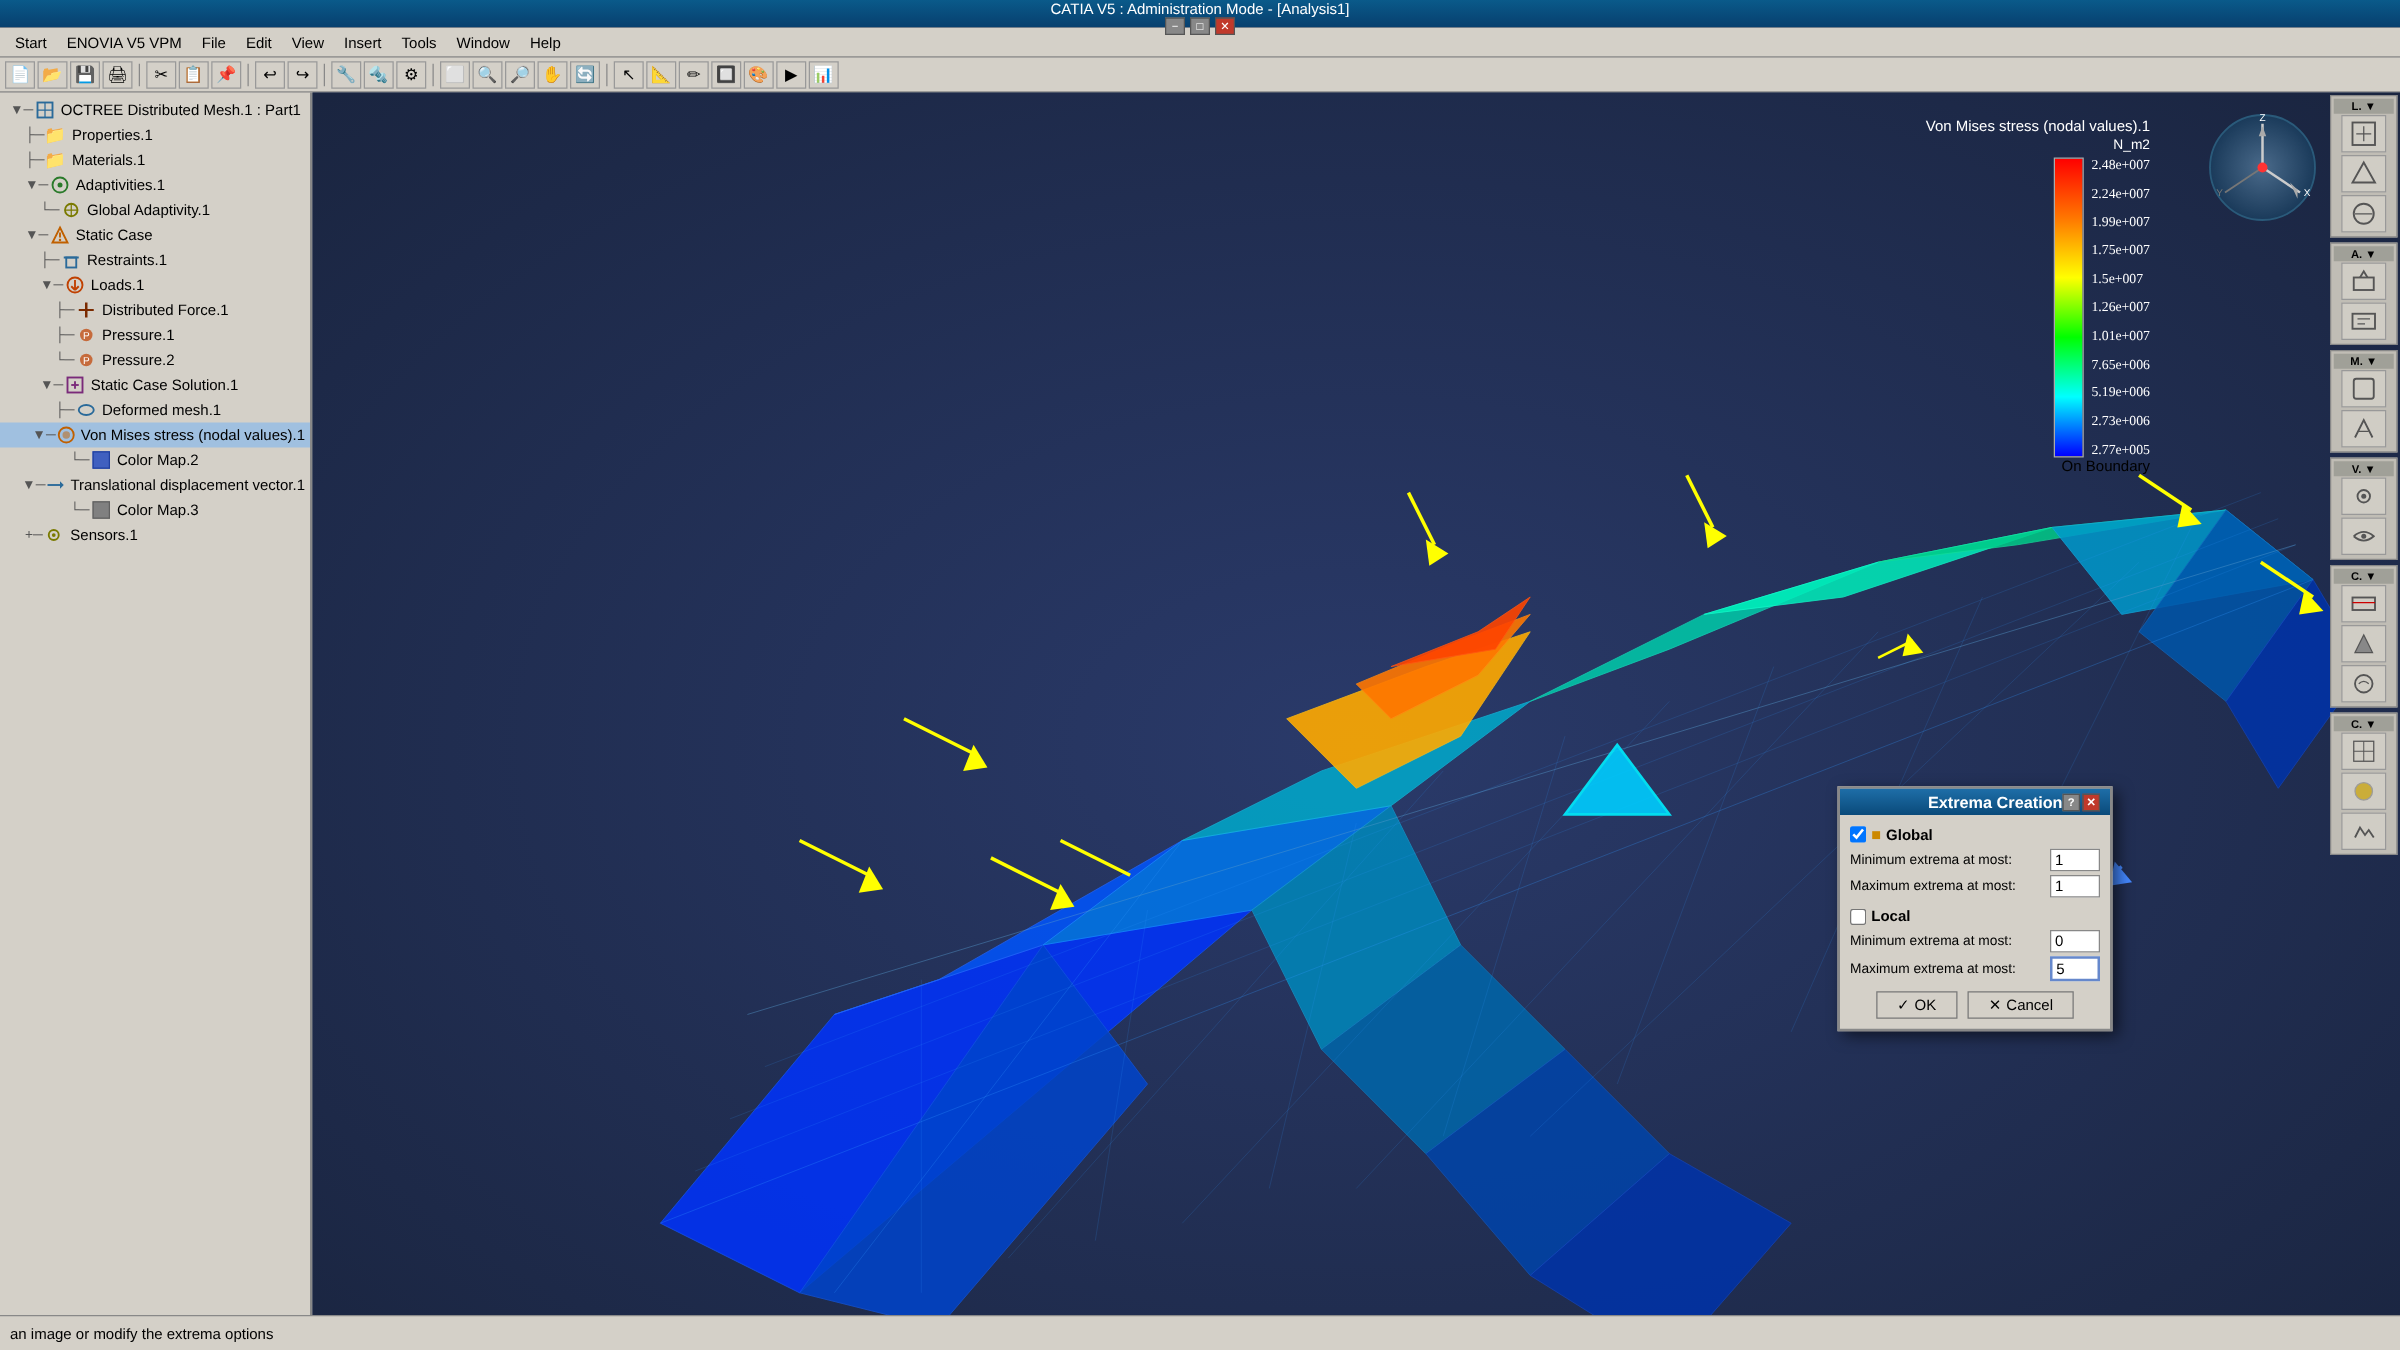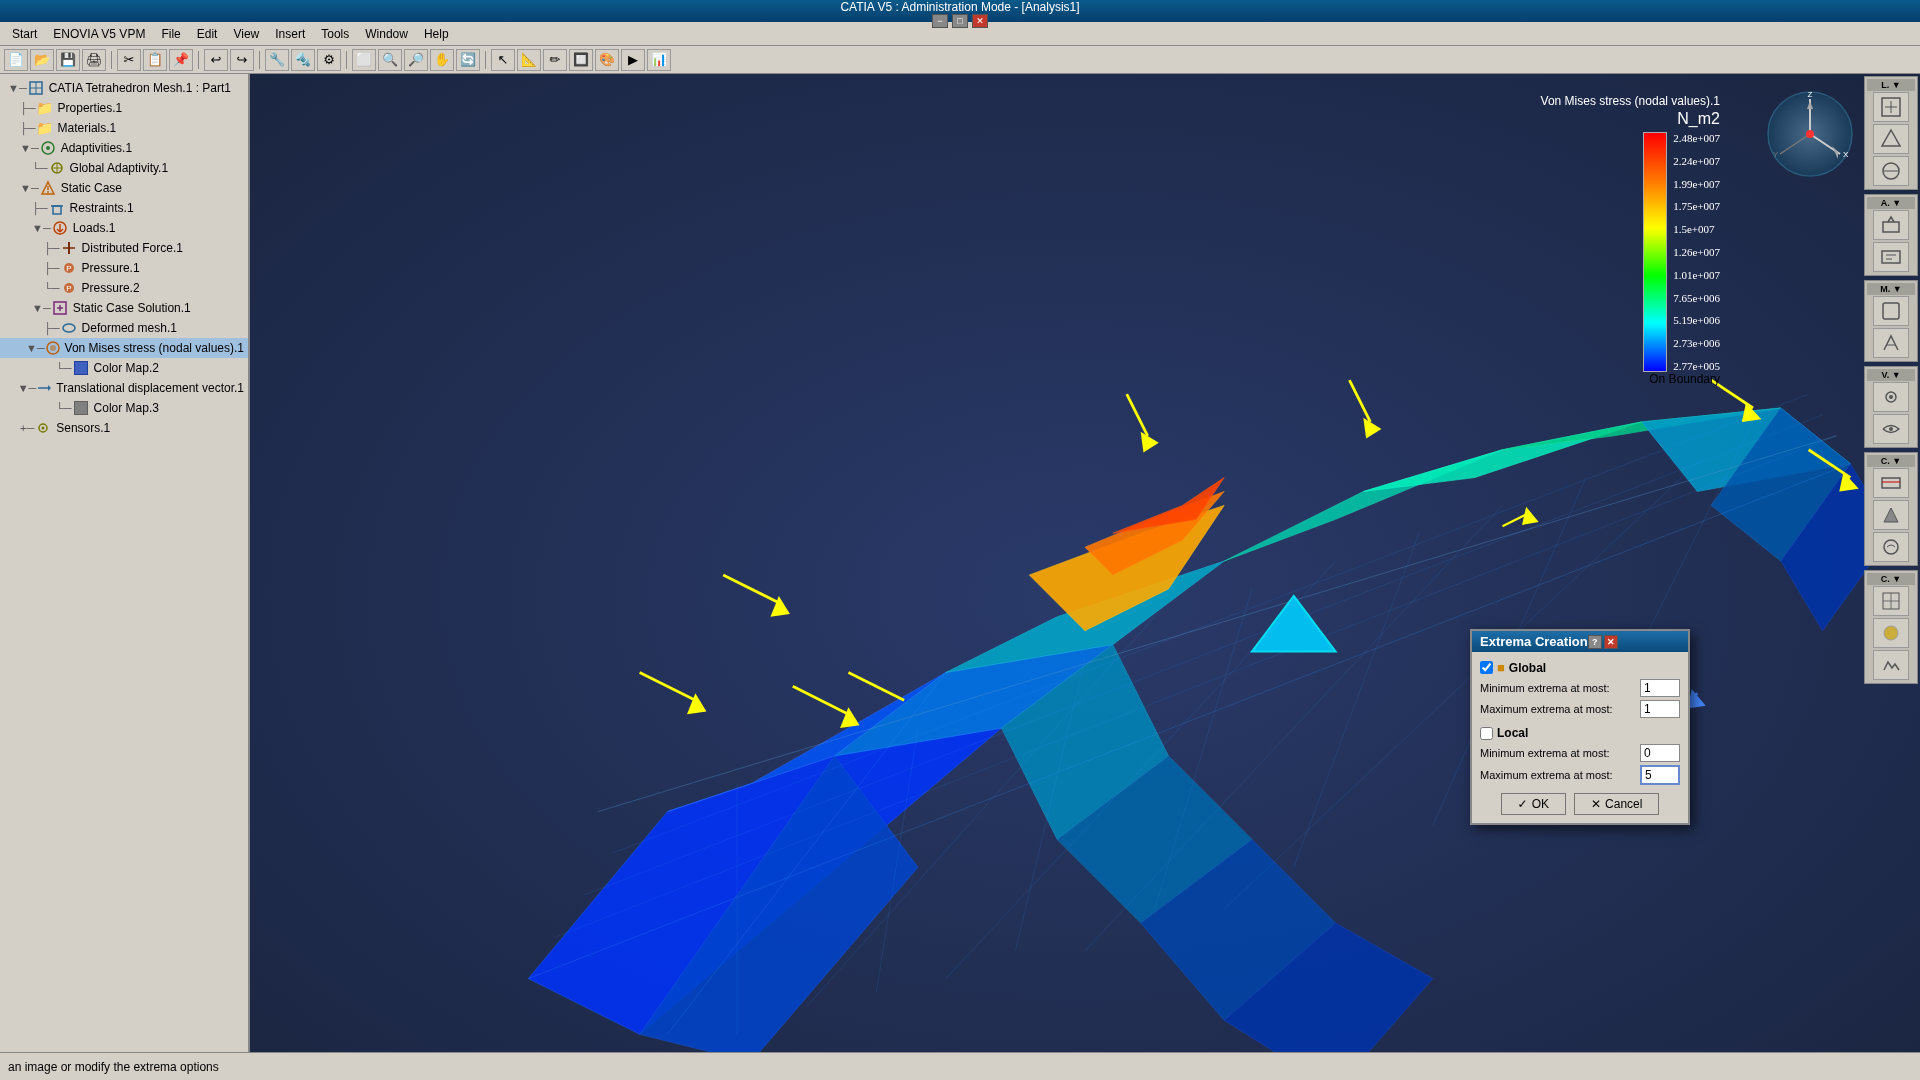--- a/index.html
+++ b/index.html
@@ -45,21 +45,21 @@
     #viewport {
       flex: 1; position: relative; background: #2a3a5a; overflow: hidden;
     }
 
     
     #colorbar {
       position: absolute; right: 200px; top: 20px;
       display: flex; flex-direction: column; align-items: flex-end;
     }
     #colorbar .label-title { font-size: 12px; color: #fff; text-align: right; margin-bottom: 2px; }
-    #colorbar .unit { font-size: 16px; color: #fff; text-align: right; margin-bottom: 4px; }
+    #colorbar .unit { font-size: 11px; color: #fff; text-align: right; margin-bottom: 4px; }
     #colorbar-inner { display: flex; flex-direction: row; align-items: stretch; font-family: Liberation Serif, serif; }
     #colorbar-gradient {
       width: 24px; height: 240px;
       background: linear-gradient(to bottom, #ff0000, #ff7700, #ffff00, #00ff00, #00ffff, #0000ff);
       border: 1px solid #aaa;
     }
     #colorbar-values { display: flex; flex-direction: column; justify-content: space-between; padding-left: 6px; }
     #colorbar-values span { font-size: 11px; color: #fff; white-space: nowrap; }
 
     
@@ -91,21 +91,21 @@
       width: 220px;
       background: #d4d0c8;
       border: 2px solid #888;
       box-shadow: 4px 4px 12px rgba(0,0,0,0.6);
       z-index: 100;
       font-size: 12px;
     }
     #extrema-dialog .dialog-title {
       background: linear-gradient(to bottom, #1e6ea8, #0a4a7a);
       color: #fff; padding: 3px 8px;
-      display: flex; align-items: center; justify-content: flex-start;
+      display: flex; align-items: center; justify-content: flex-end;
       font-size: 13px; font-weight: bold;
     }
     #extrema-dialog .dialog-title .dialog-btns { display: flex; gap: 2px; }
     #extrema-dialog .dialog-title .dbtn { width: 14px; height: 14px; background: #888; border: 1px solid #555; cursor: pointer; display: flex; align-items: center; justify-content: center; font-size: 9px; color: #fff; }
     #extrema-dialog .dialog-title .dbtn.close { background: #c0392b; }
     #extrema-dialog .dialog-body { padding: 8px; }
     .dialog-section { margin-bottom: 8px; }
     .dialog-section .section-header { display: flex; align-items: center; gap: 4px; margin-bottom: 4px; font-weight: bold; }
     .dialog-section .section-header input[type=checkbox] { margin: 0; }
     .dialog-field { display: flex; align-items: center; justify-content: space-between; margin-bottom: 3px; }
@@ -198,21 +198,21 @@
       <span class="indent" style="width:4px"></span>
       <span style="color:#555;font-size:11px">▼</span>
       <span style="color:#555;font-size:11px">─</span>
       <span class="icon">
         <svg width="16" height="16" viewBox="0 0 16 16">
             <rect x="2" y="2" width="12" height="12" fill="none" stroke="#2a6a9a" stroke-width="1.5"></rect>
             <line x1="8" y1="2" x2="8" y2="14" stroke="#2a6a9a" stroke-width="1"></line>
             <line x1="2" y1="8" x2="14" y2="8" stroke="#2a6a9a" stroke-width="1"></line>
           </svg>
       </span>
-      <span class="label">CATIA Tetrahedron Mesh.1 : Part1</span>
+      <span class="label">OCTREE Distributed Mesh.1 : Part1</span>
     </div>
 
     <div class="tree-item">
       <span class="indent" style="width:16px"></span>
       <span style="color:#555;font-size:11px">├─</span>
       <span class="icon" style="font-size:14px">📁</span>
       <span class="label">Properties.1</span>
     </div>
 
     <div class="tree-item">

